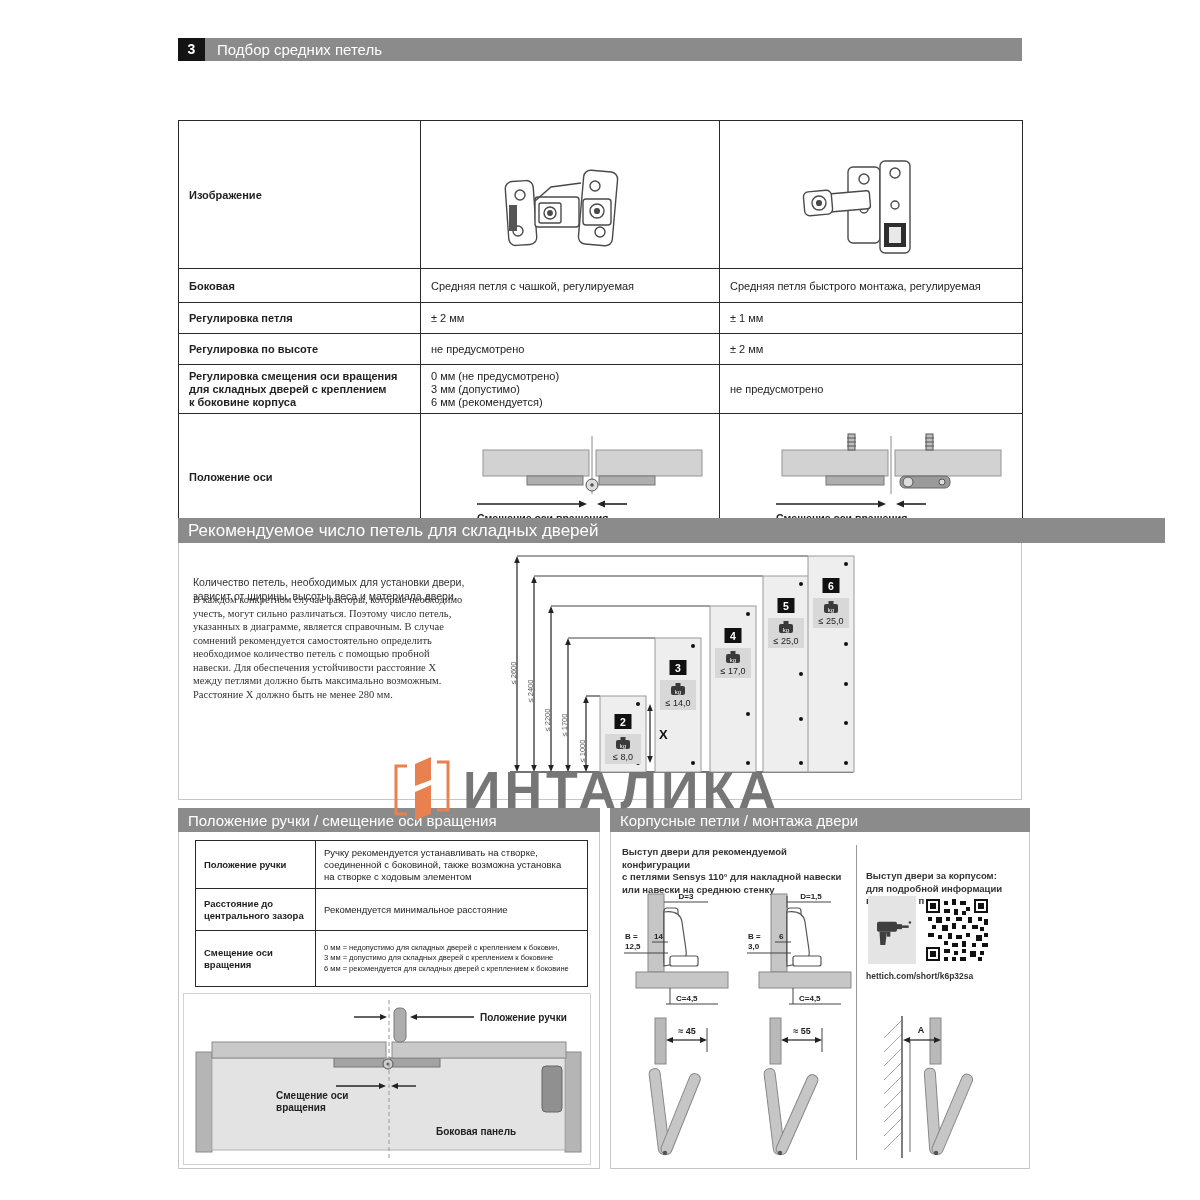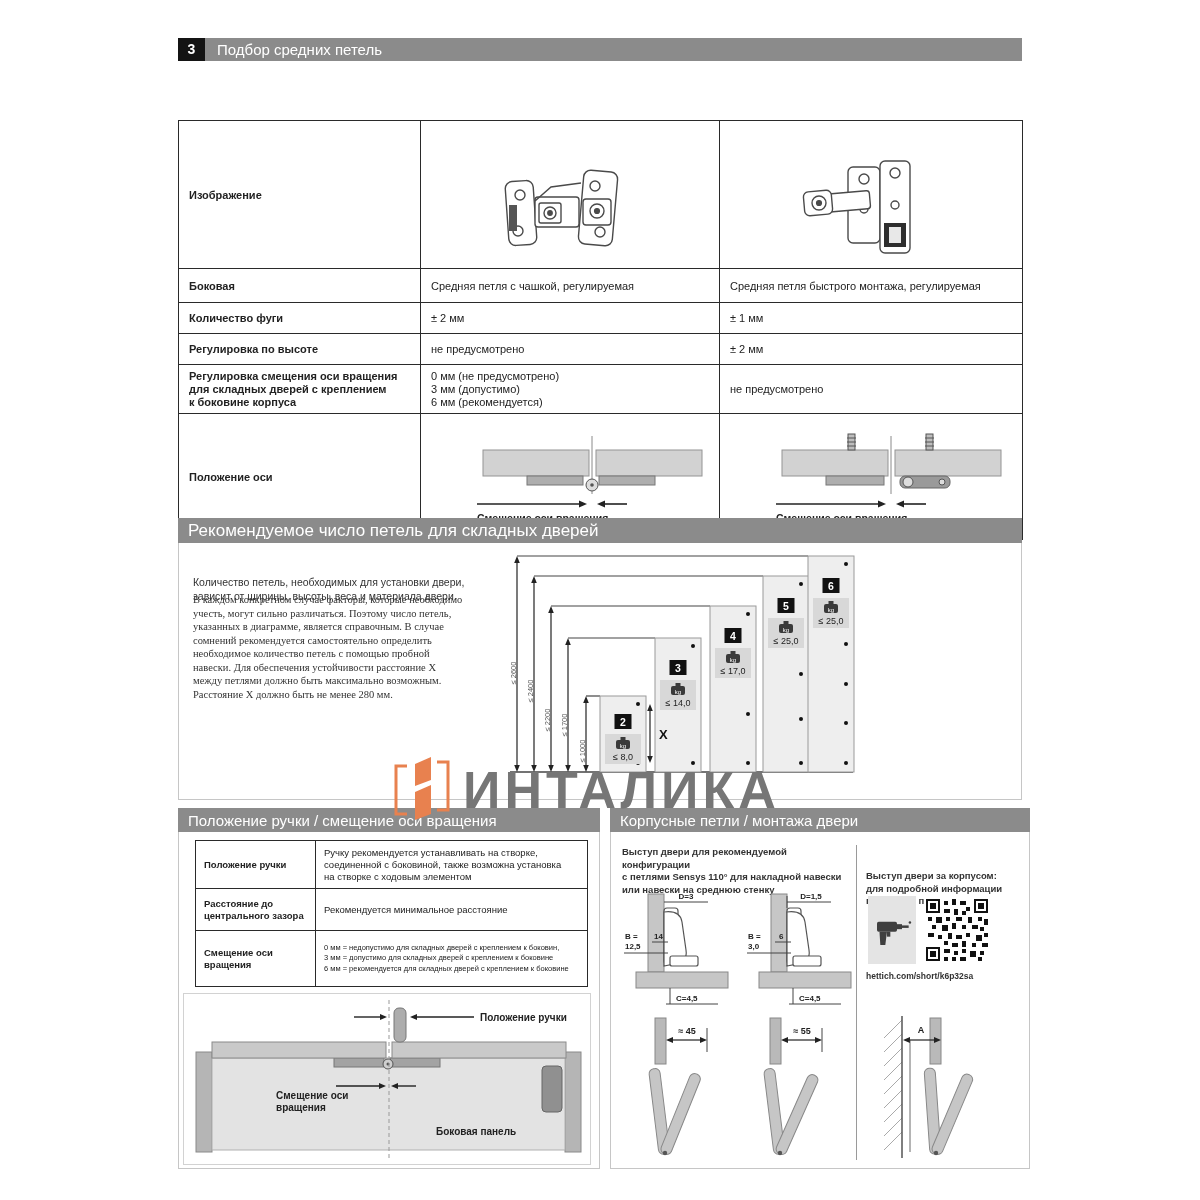--- a/index.html
+++ b/index.html
@@ -81,21 +81,21 @@
           <rect x="103" y="74" width="12" height="16" fill="#e8e8e8"></rect>
         </svg>
       </td>
     </tr>
     <tr style="height:34px">
       <td class="lbl">Боковая</td>
       <td>Средняя петля с чашкой, регулируемая</td>
       <td>Средняя петля быстрого монтажа, регулируемая</td>
     </tr>
     <tr style="height:31px">
-      <td class="lbl">Количество фуги</td>
+      <td class="lbl">Регулировка петля</td>
       <td>± 2 мм</td>
       <td>± 1 мм</td>
     </tr>
     <tr style="height:31px">
       <td class="lbl">Регулировка по высоте</td>
       <td>не предусмотрено</td>
       <td>± 2 мм</td>
     </tr>
     <tr style="height:49px">
       <td class="lbl" style="line-height:13px">Регулировка смещения оси вращения
@@ -148,21 +148,21 @@
           <path d="M156 72 l-8 -3.4 v6.8 z" fill="#222"></path>
           <line x1="196" y1="72" x2="172" y2="72" stroke="#222" stroke-width="1.6"></line>
           <path d="M166 72 l8 -3.4 v6.8 z" fill="#222"></path>
           <text x="46" y="90" font-size="10.5" font-weight="bold" fill="#222">Смещение оси вращения</text>
         </svg>
       </td>
     </tr>
   </tbody>
     </table>
 
-  <div class="abs sec-head" style="left:178px;top:518px;width:844px;height:25px;padding-left:10px;box-sizing:border-box;font-size:17px;align-items:center;">
+  <div class="abs sec-head" style="left:178px;top:518px;width:987px;height:25px;padding-left:10px;box-sizing:border-box;font-size:17px;align-items:center;">
     <span>Рекомендуемое число петель для складных дверей</span>
   </div>
   <div class="abs box" style="left:178px;top:543px;width:842px;height:256px;"></div>
 
   <div class="abs pre" style="left:193px;top:557px;width:312px;font-size:10.5px;line-height:13.5px;color:#333;margin-top:19px;">Количество петель, необходимых для установки двери,
 зависит от ширины, высоты, веса и материала двери.</div>
   <div class="abs pre" style="left:193px;top:593px;width:312px;font-size:10.5px;line-height:13.5px;color:#333;font-family:Liberation Serif, serif;">В каждом конкретном случае факторы, которые необходимо
 учесть, могут сильно различаться. Поэтому число петель,
 указанных в диаграмме, является справочным. В случае
 сомнений рекомендуется самостоятельно определить

